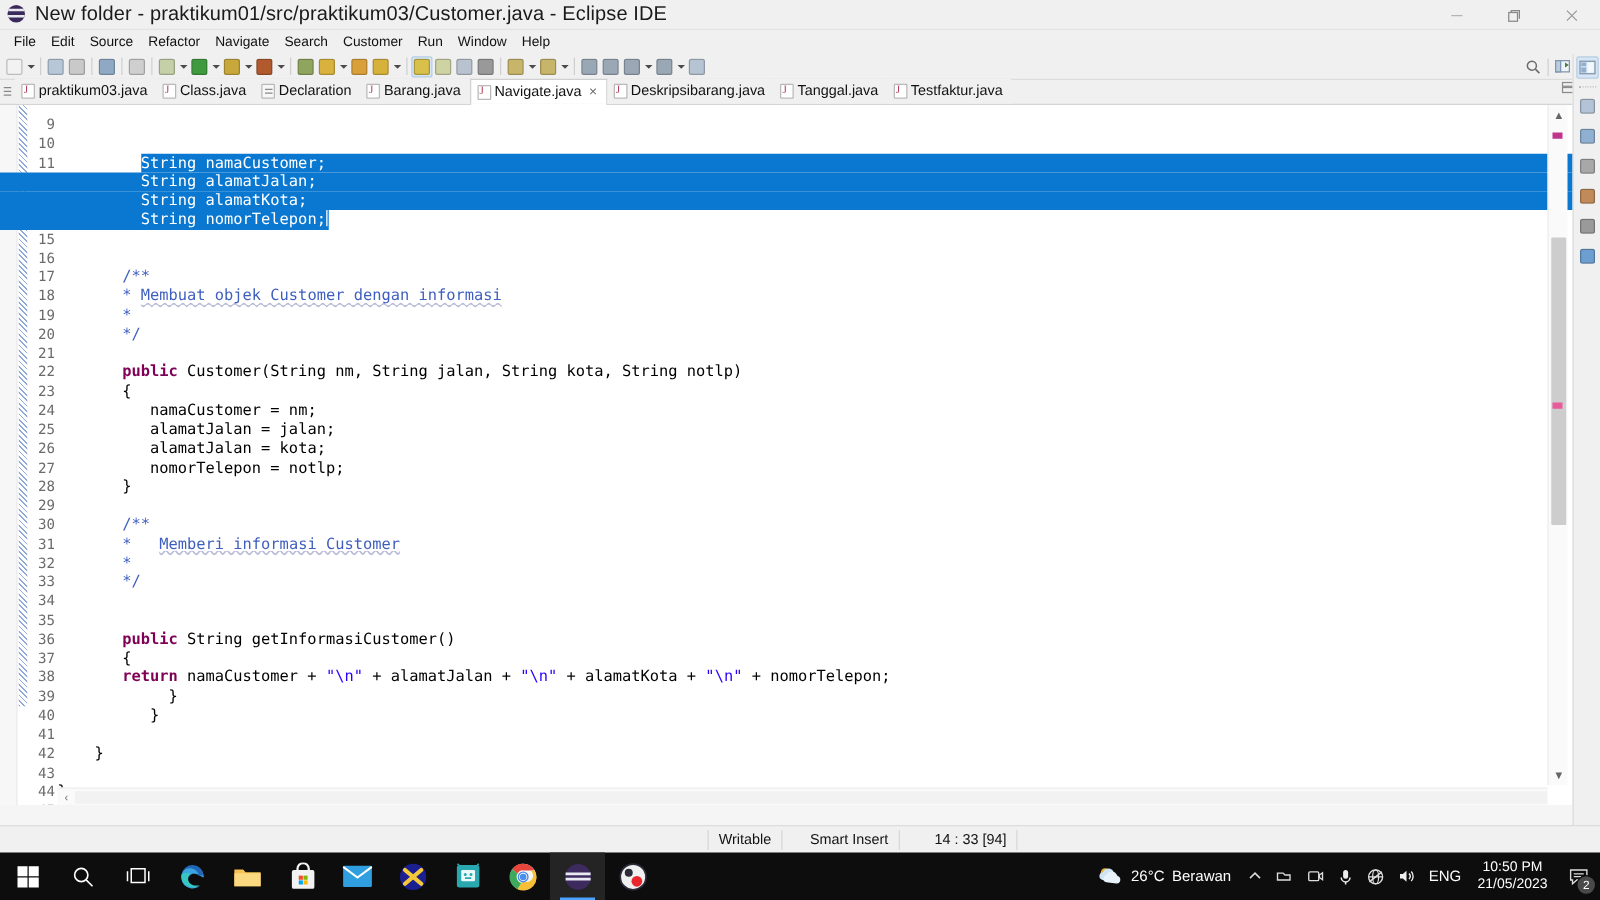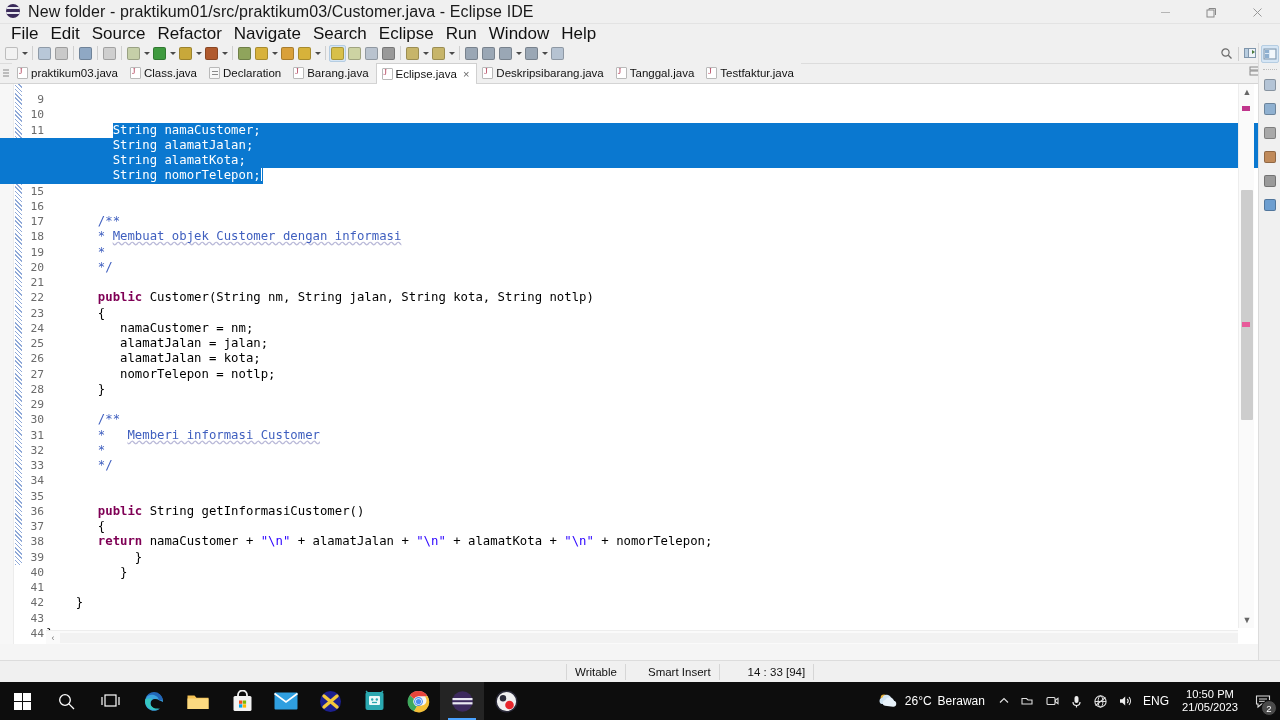--- a/index.html
+++ b/index.html
@@ -36,21 +36,21 @@
     color:#777;
   }
   .win-btn svg { display:block; }
 
   
   .menubar {
     position:absolute; left:0; top:24px; width:1280px; height:19px;
     background:#f0f0f0; display:flex; align-items:center; padding-left:5px;
   }
   .menu-item {
-    font-size:17px; color:#111; padding:2px 6px; white-space:nowrap;
+    font-size:11px; color:#111; padding:2px 6px; white-space:nowrap;
   }
 
   
   .toolbar {
     position:absolute; left:0; top:43px; width:1280px; height:21px;
     background:#f0f0f0; border-bottom:1px solid #dcdcdc;
     display:flex; align-items:center; padding-left:3px;
   }
   .tbtn { width:17px; height:17px; position:relative; flex:none; margin:0 0px;
           display:flex; align-items:center; justify-content:center; }
@@ -237,21 +237,21 @@
     </div>
   </div>
 
   <div class="menubar" id="menubar">
       <div class="menu-item">File</div>
       <div class="menu-item">Edit</div>
       <div class="menu-item">Source</div>
       <div class="menu-item">Refactor</div>
       <div class="menu-item">Navigate</div>
       <div class="menu-item">Search</div>
-      <div class="menu-item">Eclipse</div>
+      <div class="menu-item">Customer</div>
       <div class="menu-item">Run</div>
       <div class="menu-item">Window</div>
       <div class="menu-item">Help</div>
     </div>
 
   <div class="toolbar">
     <div id="toolbar-buttons" style="display:flex;align-items:center;">
         <div class="tbtn">
           <span class="ic" style="background: rgb(242, 242, 242); border: 1px solid rgba(0, 0, 0, 0.22);"></span>
         </div>
@@ -388,21 +388,21 @@
         <div class="etab">
           <span class="dicon"></span>
           <span>Declaration</span>
         </div>
         <div class="etab">
           <span class="jicon"></span>
           <span>Barang.java</span>
         </div>
         <div class="etab active">
           <span class="jicon"></span>
-          <span>Eclipse.java</span>
+          <span>Navigate.java</span>
           <span class="xclose">×</span>
         </div>
         <div class="etab">
           <span class="jicon"></span>
           <span>Deskripsibarang.java</span>
         </div>
         <div class="etab">
           <span class="jicon"></span>
           <span>Tanggal.java</span>
         </div>

